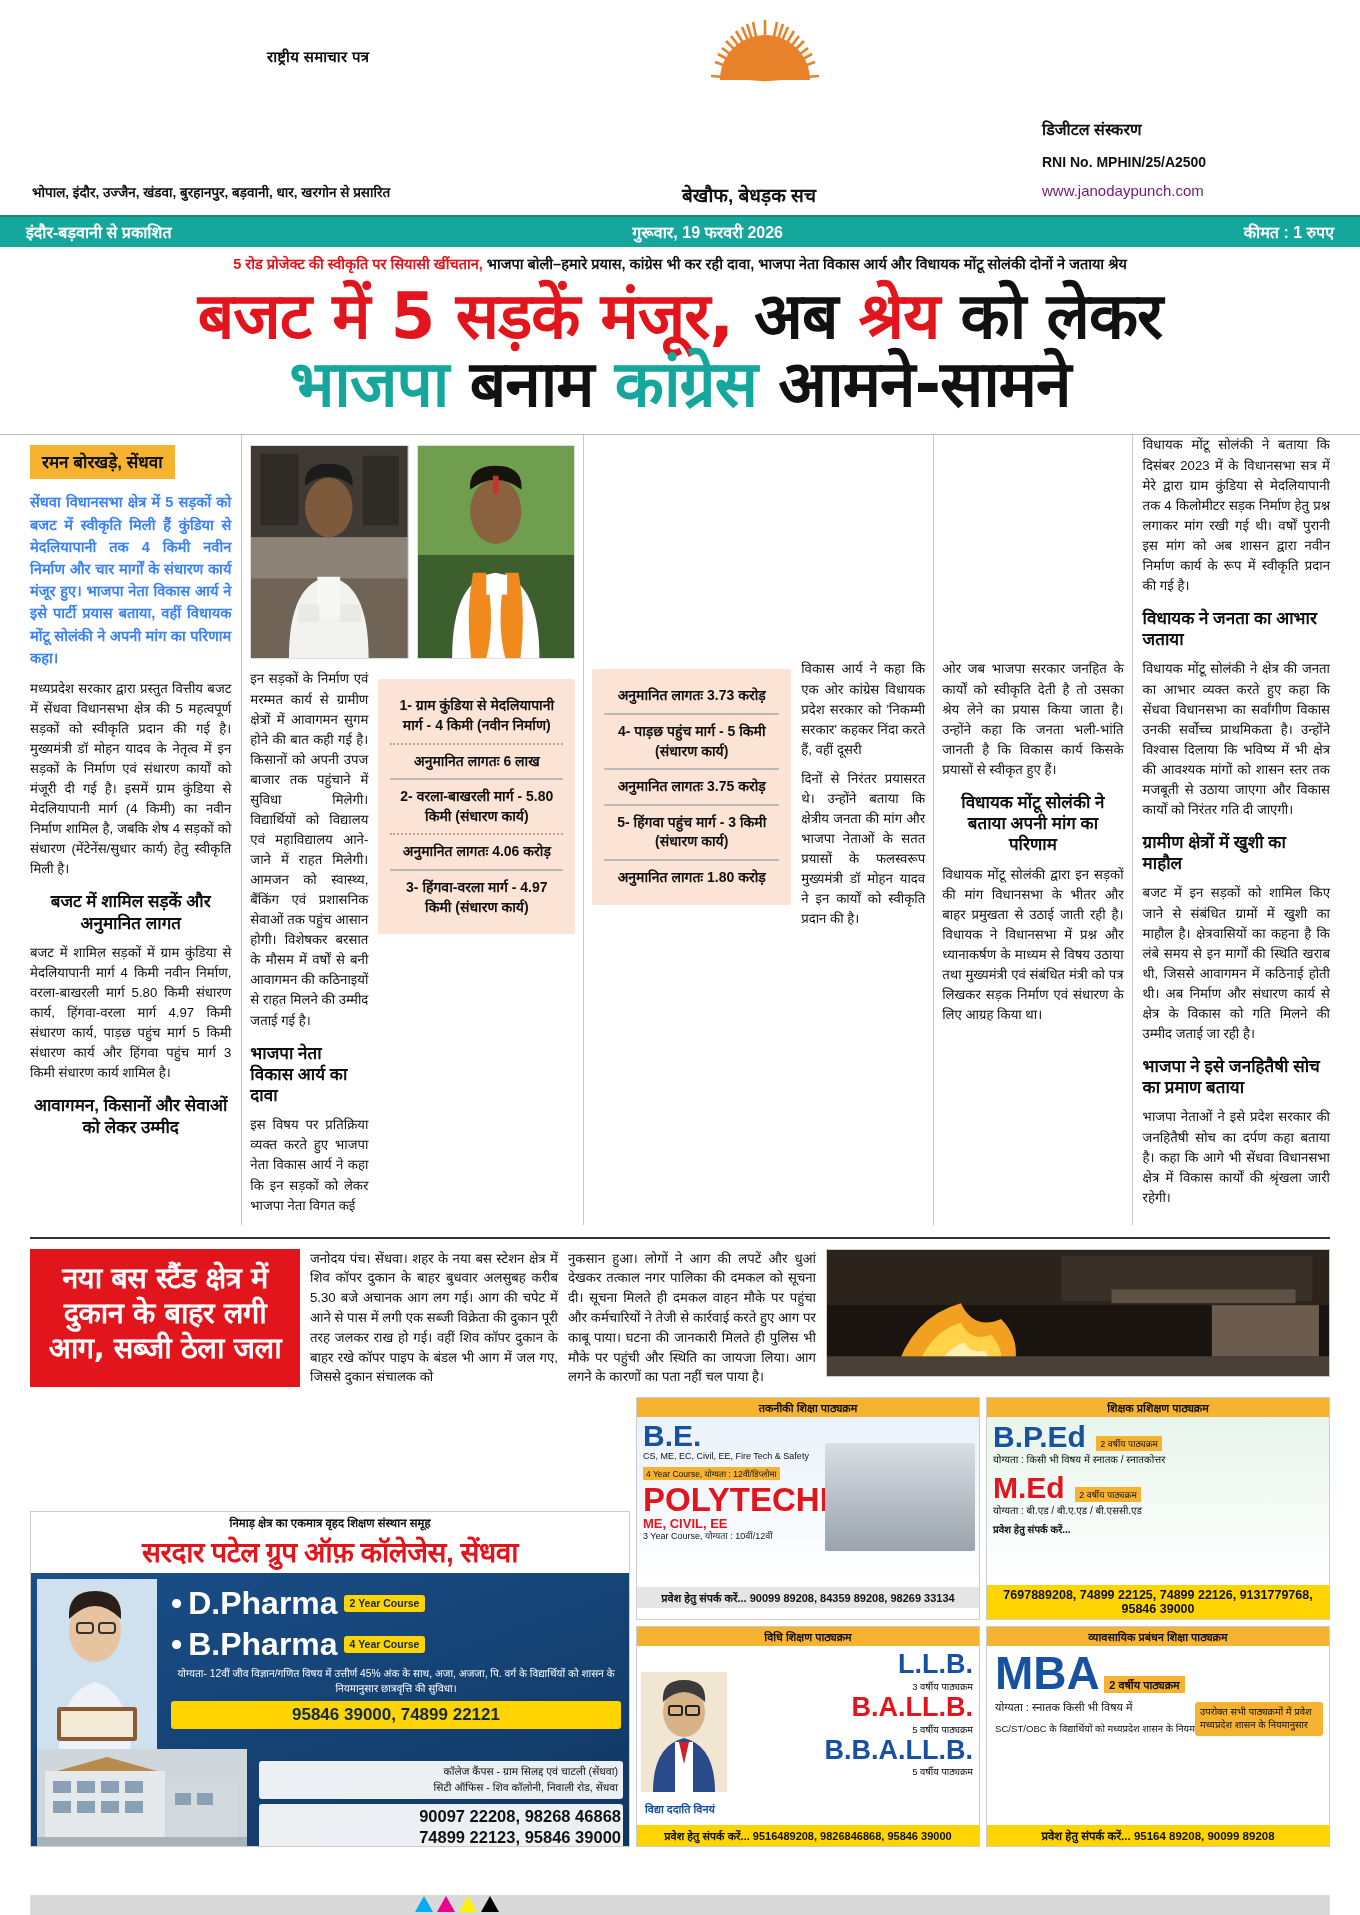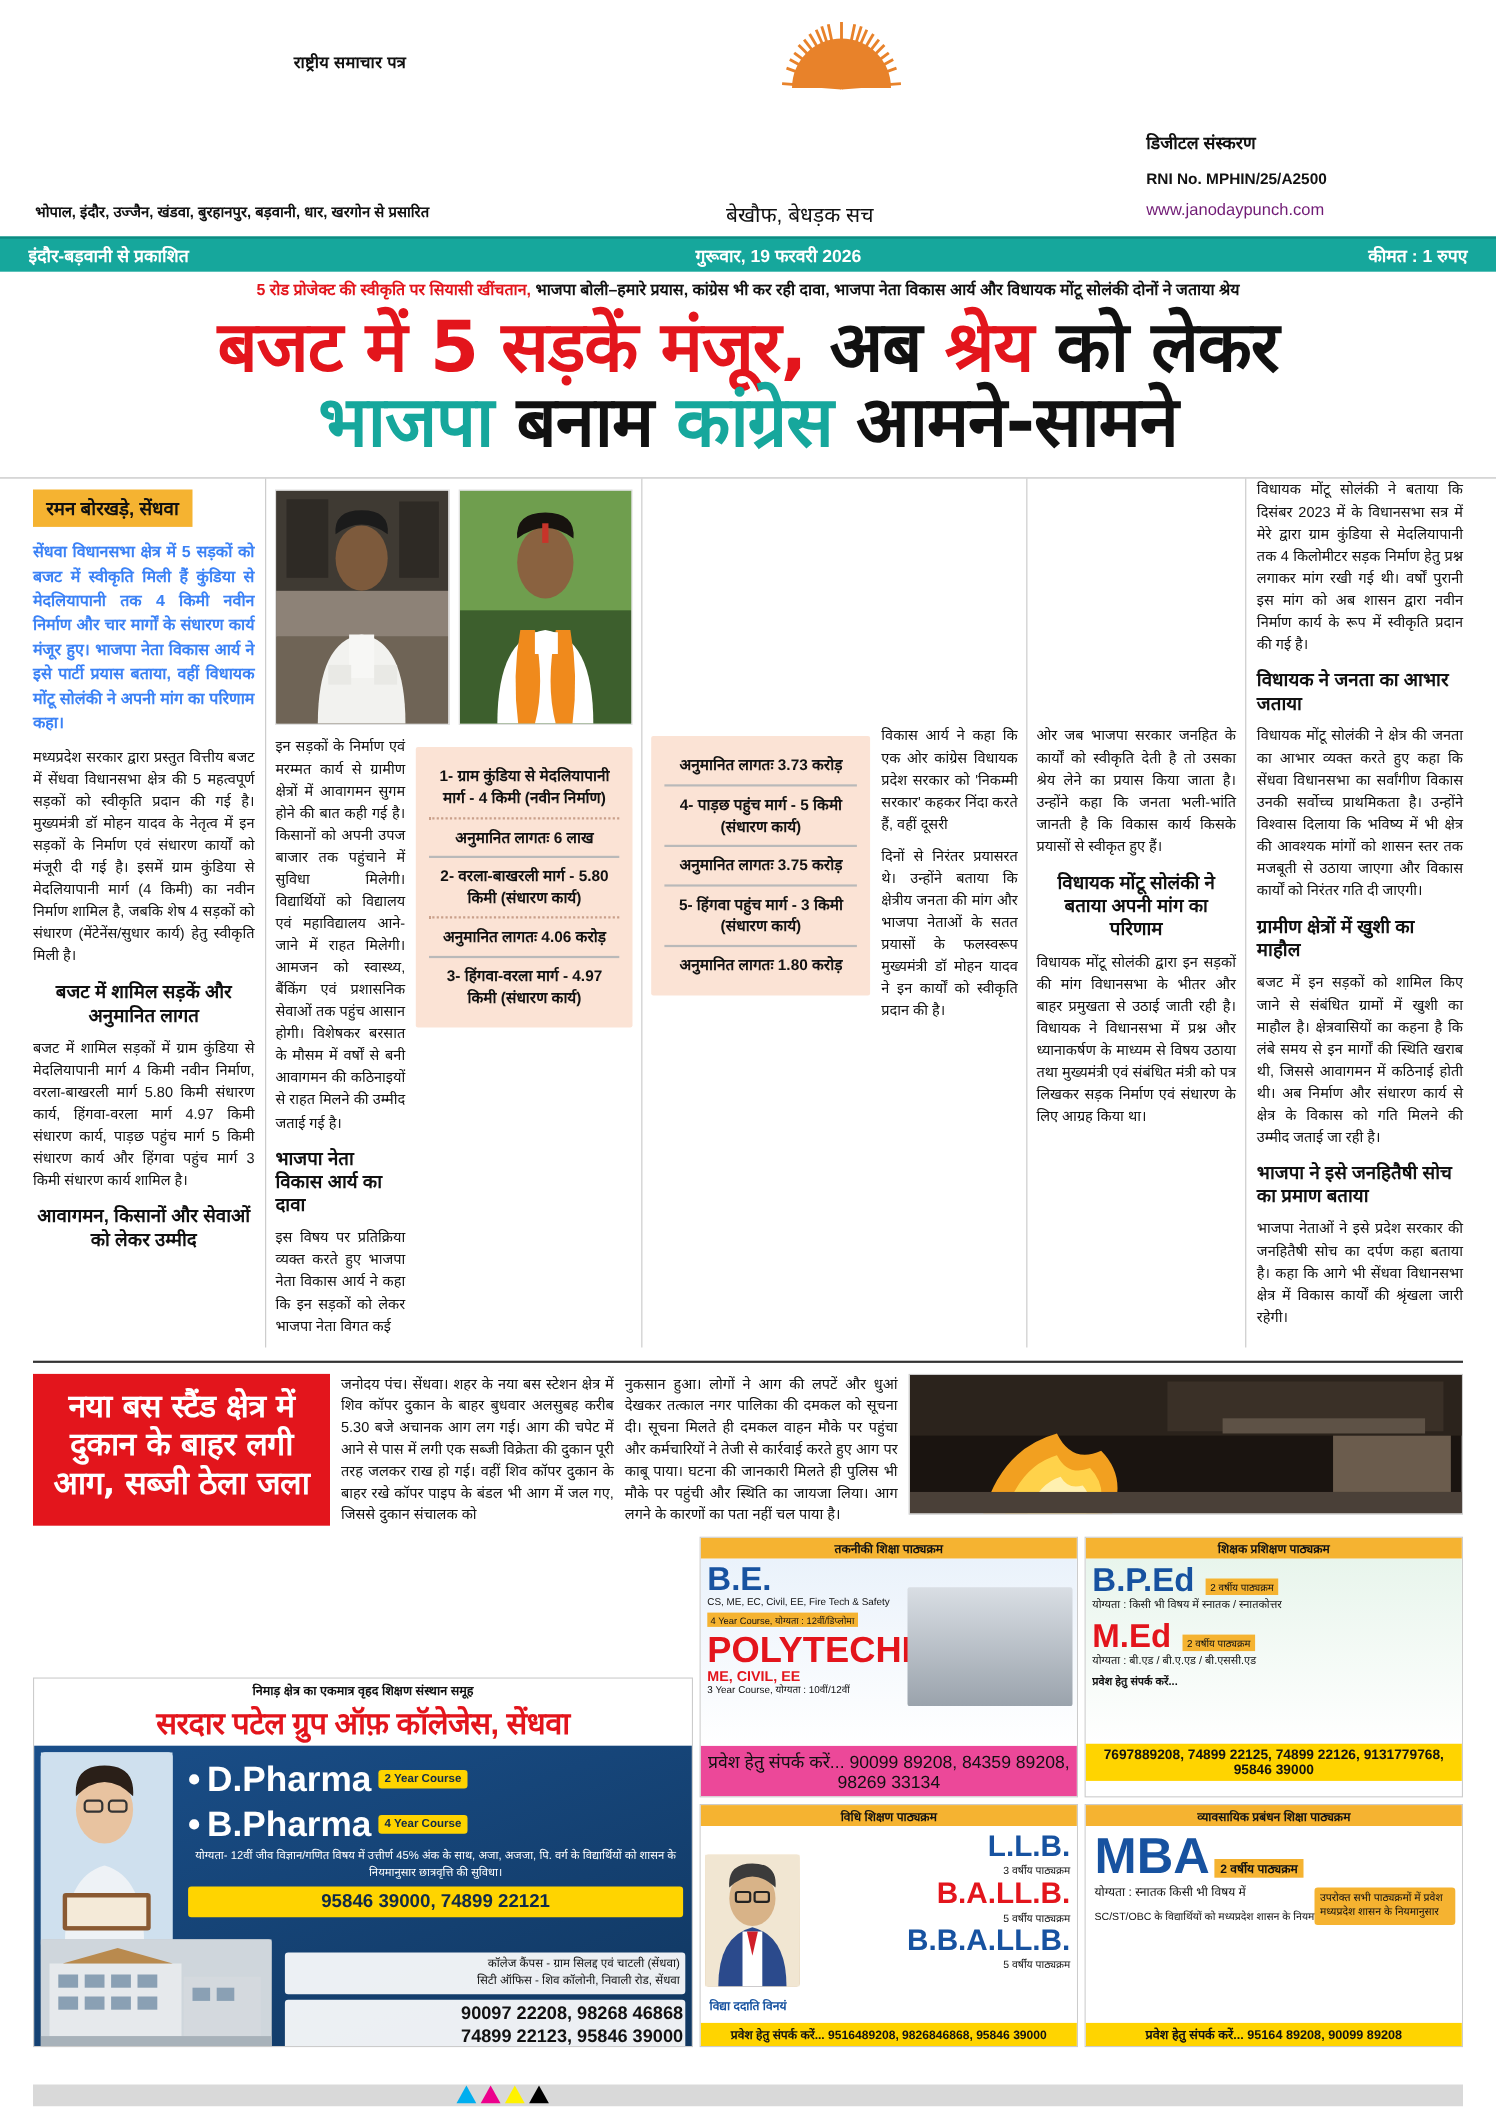--- a/index.html
+++ b/index.html
@@ -24,22 +24,22 @@
     position: absolute; left: 267px; top: 46px;
     font-size: 15px; font-weight: bold; letter-spacing: .3px; color: #111;
   }
   .mh-title {
     position: absolute; left: 262px; top: 56px;
     font-size: 104px; line-height: 1.05; font-weight: bold; color: #111;
     letter-spacing: -1px;
     font-family: "DejaVu Sans", sans-serif;
   }
   .mh-tag {
-    position: absolute; left: 660px; top: 182px;
-    font-size: 19px; font-weight: normal; color: #111;
+    position: absolute; left: 682px; top: 182px;
+    font-size: 19px; font-weight: bold; color: #111;
   }
   .mh-cities {
     position: absolute; left: 32px; top: 183px;
     font-size: 13.5px; font-weight: bold; color: #111;
   }
   .mh-right { position: absolute; right: 18px; top: 118px; text-align: left; width: 300px;}
   .mh-edition { font-size: 16px; font-weight: bold; color: #111; margin-bottom: 14px; }
   .mh-rni { font-size: 14px; font-weight: bold; color: #111; margin-bottom: 12px; }
   .mh-web { font-size: 15px; color: #701a75; }
 
@@ -151,21 +151,21 @@
 
   .ad-box { border: 1px solid #ccc; background: #fff; position: relative; overflow: hidden; }
   .ad-hdr { background: #f5b331; color: #111; font-weight: bold; font-size: 11px; text-align: center; padding: 2px; }
   .poly { height: 170px; background: linear-gradient(180deg,#eaf2fb,#ffffff); padding: 4px 6px; position: relative; }
   .poly-be { color: #1752a0; font-weight: bold; font-size: 30px; line-height: 1; }
   .poly-sub { color: #111; font-size: 9px; line-height: 1.3; }
   .poly-yr { background: #f5b331; font-size: 8.5px; padding: 1px 3px; display: inline-block; margin-top: 2px;}
   .poly-main { color: #e3151c; font-weight: bold; font-size: 33px; line-height: 1; margin-top: 2px; }
   .poly-me { color: #e3151c; font-weight: bold; font-size: 13px; }
   .poly-bldg { position: absolute; right: 4px; top: 26px; width: 150px; height: 108px; background: linear-gradient(180deg,#d9dee4,#9aa3ac); border-radius: 2px;}
-  .poly-cta { background: #ec4899; font-size: 16px; font-weight: normal; text-align: center; padding: 3px; }
+  .poly-cta { background: #e5e5e5; font-size: 11px; font-weight: bold; text-align: center; padding: 3px; }
 
   .bped { height: 168px; background: linear-gradient(180deg,#e8f5ec,#ffffff); padding: 4px 6px; position: relative; }
   .bped-t { color: #1752a0; font-weight: bold; font-size: 30px; line-height: 1.05;}
   .bped-m { color: #e3151c; font-weight: bold; font-size: 30px; line-height: 1.05;}
   .bped-badge { background:#f5b331; font-size: 9px; padding: 1px 4px; display:inline-block; vertical-align: middle; margin-left:6px;}
   .bped-el { font-size: 10px; line-height: 1.35; }
   .bped-ph { background: #ffd400; font-weight: bold; font-size: 12.5px; text-align: center; padding: 3px; }
 
   .law { height: 200px; background: #fff; padding: 4px 6px; position: relative; }
   .law-mon { position: absolute; left: 4px; top: 26px; width: 86px; height: 120px; background: linear-gradient(180deg,#f3e2c7,#d8bf9a); border-radius: 3px; }

